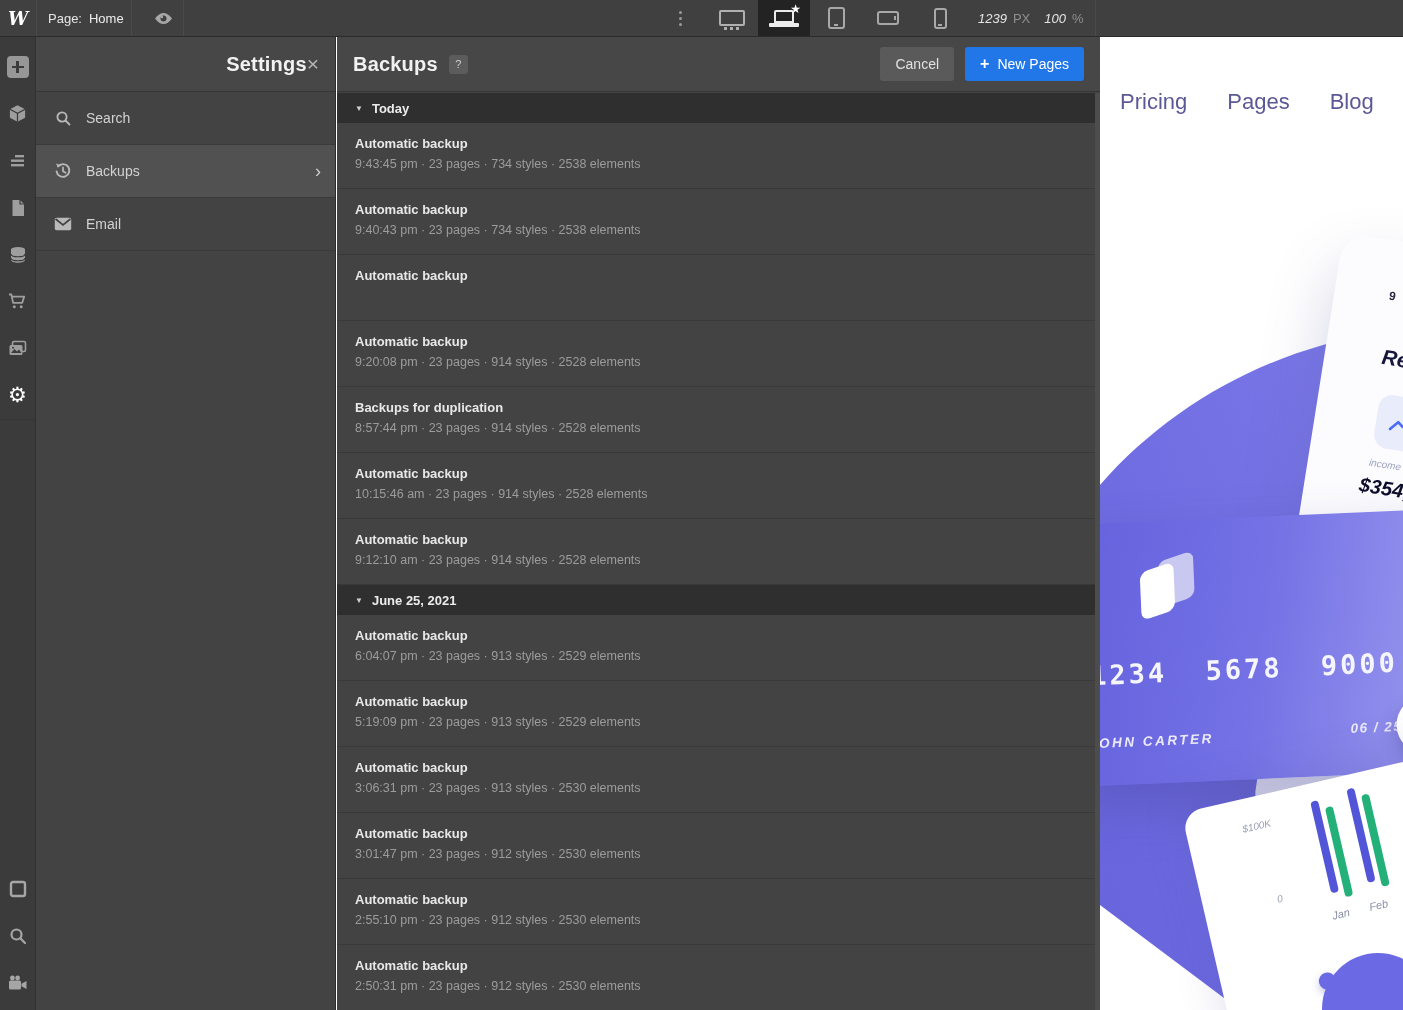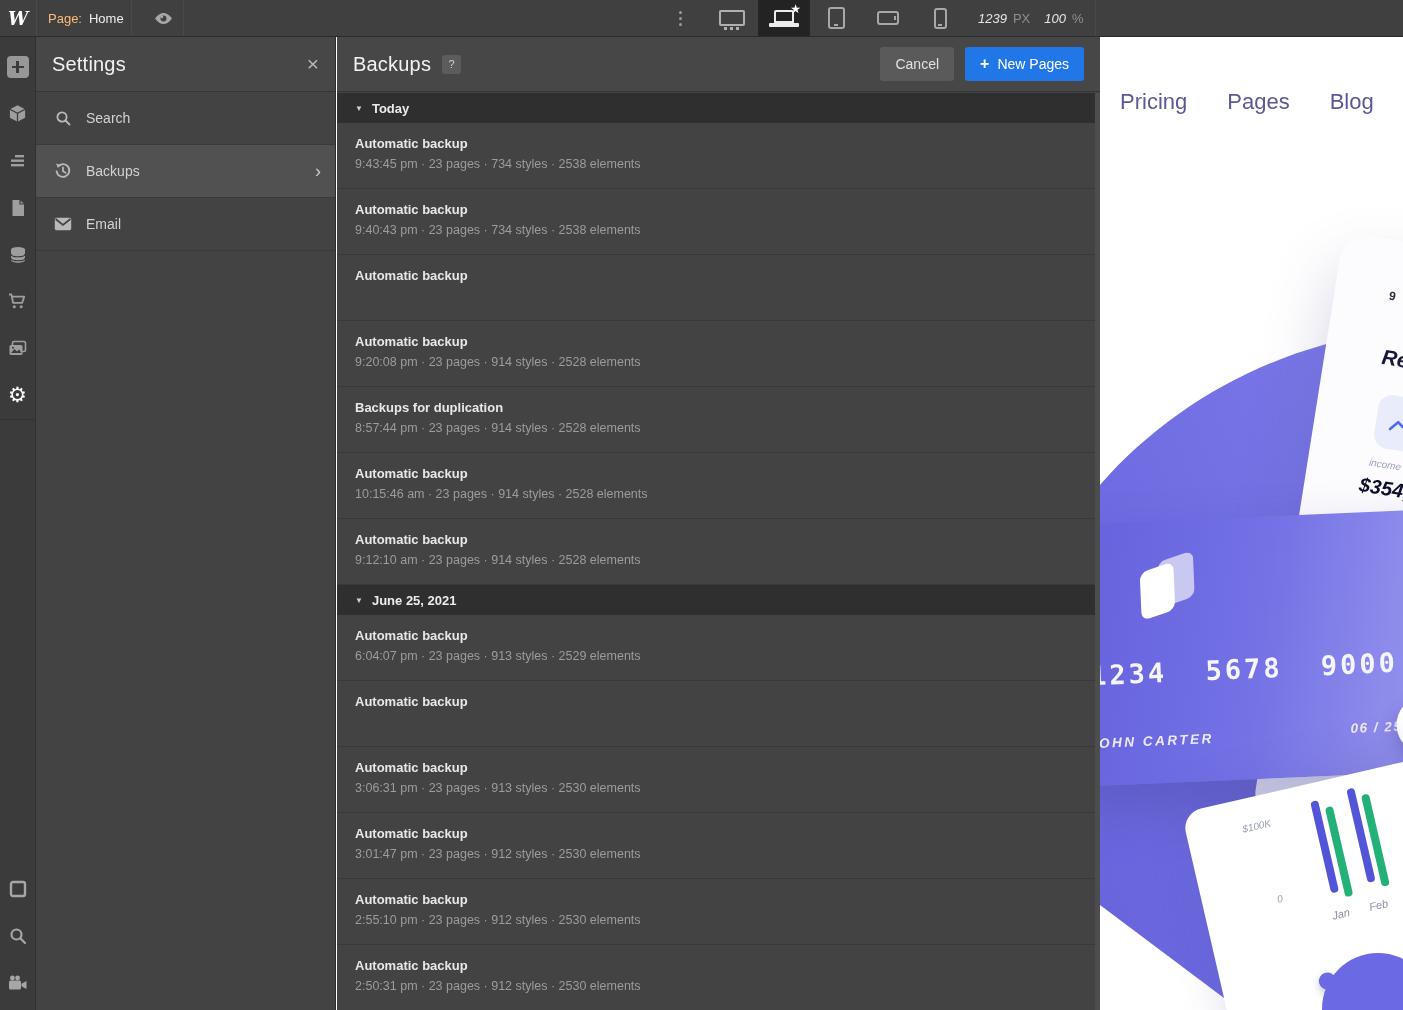--- a/index.html
+++ b/index.html
@@ -6,21 +6,21 @@
   html,body { width:1403px; height:1010px; overflow:hidden; }
   body { font-family:"Liberation Sans",sans-serif; background:#fff; position:relative; }
 
   
   .topbar { position:absolute; left:0; top:0; width:1403px; height:37px; background:#404040;
             border-bottom:1px solid #2b2b2b; z-index:50; }
   .tb-logo { position:absolute; left:0; top:0; width:36px; height:36px; display:flex; align-items:center;
              justify-content:center; color:#fff; font:italic bold 18px "DejaVu Serif",serif; }
   .tb-div { position:absolute; top:0; width:1px; height:36px; background:#4a4a4a; }
   .tb-page { position:absolute; left:48px; top:0; height:36px; display:flex; align-items:center; gap:7px; font-size:13px; }
-  .tb-page .lbl { color:#fdba74; } .tb-page .val { color:#ededed; }
+  .tb-page .lbl { color:#e5e5e5; } .tb-page .val { color:#ededed; }
   .tb-eye { position:absolute; left:143px; top:0; width:40px; height:36px; display:flex; align-items:center; justify-content:center; }
   .kebab { position:absolute; left:672px; top:0; width:16px; height:36px; display:flex; flex-direction:column;
            align-items:center; justify-content:center; gap:3px; }
   .kebab i { width:3px; height:3px; border-radius:50%; background:#9a9a9a; }
   .devices { position:absolute; left:706px; top:0; height:36px; display:flex; }
   .device { width:52px; height:36px; display:flex; align-items:center; justify-content:center; position:relative; }
   .device.active { background:#232323; }
   .ic-desktop { width:26px; height:16px; border:2px solid #b0b0b0; border-radius:2px; position:relative; }
   .ic-desktop:after { content:''; position:absolute; left:3px; bottom:-6px; width:3px; height:3px; background:#b0b0b0;
                       box-shadow:6px 0 #b0b0b0,12px 0 #b0b0b0; }
@@ -43,21 +43,21 @@
   .railplus { width:22px; height:22px; background:#979797; border-radius:4px; position:relative; }
   .railplus:before, .railplus:after { content:''; position:absolute; background:#3b3b3b; }
   .railplus:before { left:5px; top:10px; width:12px; height:2.4px; }
   .railplus:after { left:9.8px; top:5px; width:2.4px; height:12px; }
   .rail-gear { color:#ffffff; font-size:21px; line-height:21px; font-family:"DejaVu Sans",sans-serif; }
   .rail-sep { width:36px; height:1px; background:#333; }
   .rail-bottom { margin-top:auto; margin-bottom:4px; display:flex; flex-direction:column; align-items:center; }
 
   
   .panel-head { height:55px; background:#474747; border-bottom:1px solid #363636; display:flex; align-items:center; padding:0 16px; }
-  .panel-title { font-size:20px; color:#f2f2f2; font-weight:400; letter-spacing:.2px; }
+  .panel-title { font-size:20px; color:#f2f2f2; font-weight:700; letter-spacing:.2px;text-align:right; }
 
   .settings { position:absolute; left:36px; top:37px; width:300px; height:973px; background:#434343;
               border-right:1px solid #2d2d2d; z-index:30; }
   .settings .panel-head .panel-title { flex:1; }
   .x-close { color:#b8b8b8; font-size:21px; line-height:20px; cursor:default; }
   .menu-row { height:53px; display:flex; align-items:center; gap:13px; padding:0 17px; border-bottom:1px solid #3a3a3a;
               font-size:14px; color:#d2d2d2; position:relative; }
   .menu-row.active { background:#515151; }
   .menu-row .mi { width:20px; display:flex; justify-content:center; }
   .menu-row .chev { position:absolute; right:14px; color:#cccccc; font-size:18px; line-height:18px; display:none; }
@@ -333,20 +333,21 @@
       <div class="b-section">
         <span class="tri">▼</span>
         <span class="b-sec-label">June 25, 2021</span>
       </div>
       <div class="b-row">
         <div class="b-title">Automatic backup</div>
         <div class="b-meta">6:04:07 pm · 23 pages · 913 styles · 2529 elements</div>
       </div>
       <div class="b-row">
         <div class="b-title">Automatic backup</div>
+        <div class="b-meta">5:19:09 pm · 23 pages · 913 styles · 2529 elements</div>
       </div>
       <div class="b-row">
         <div class="b-title">Automatic backup</div>
         <div class="b-meta">3:06:31 pm · 23 pages · 913 styles · 2530 elements</div>
       </div>
       <div class="b-row">
         <div class="b-title">Automatic backup</div>
         <div class="b-meta">3:01:47 pm · 23 pages · 912 styles · 2530 elements</div>
       </div>
       <div class="b-row">

